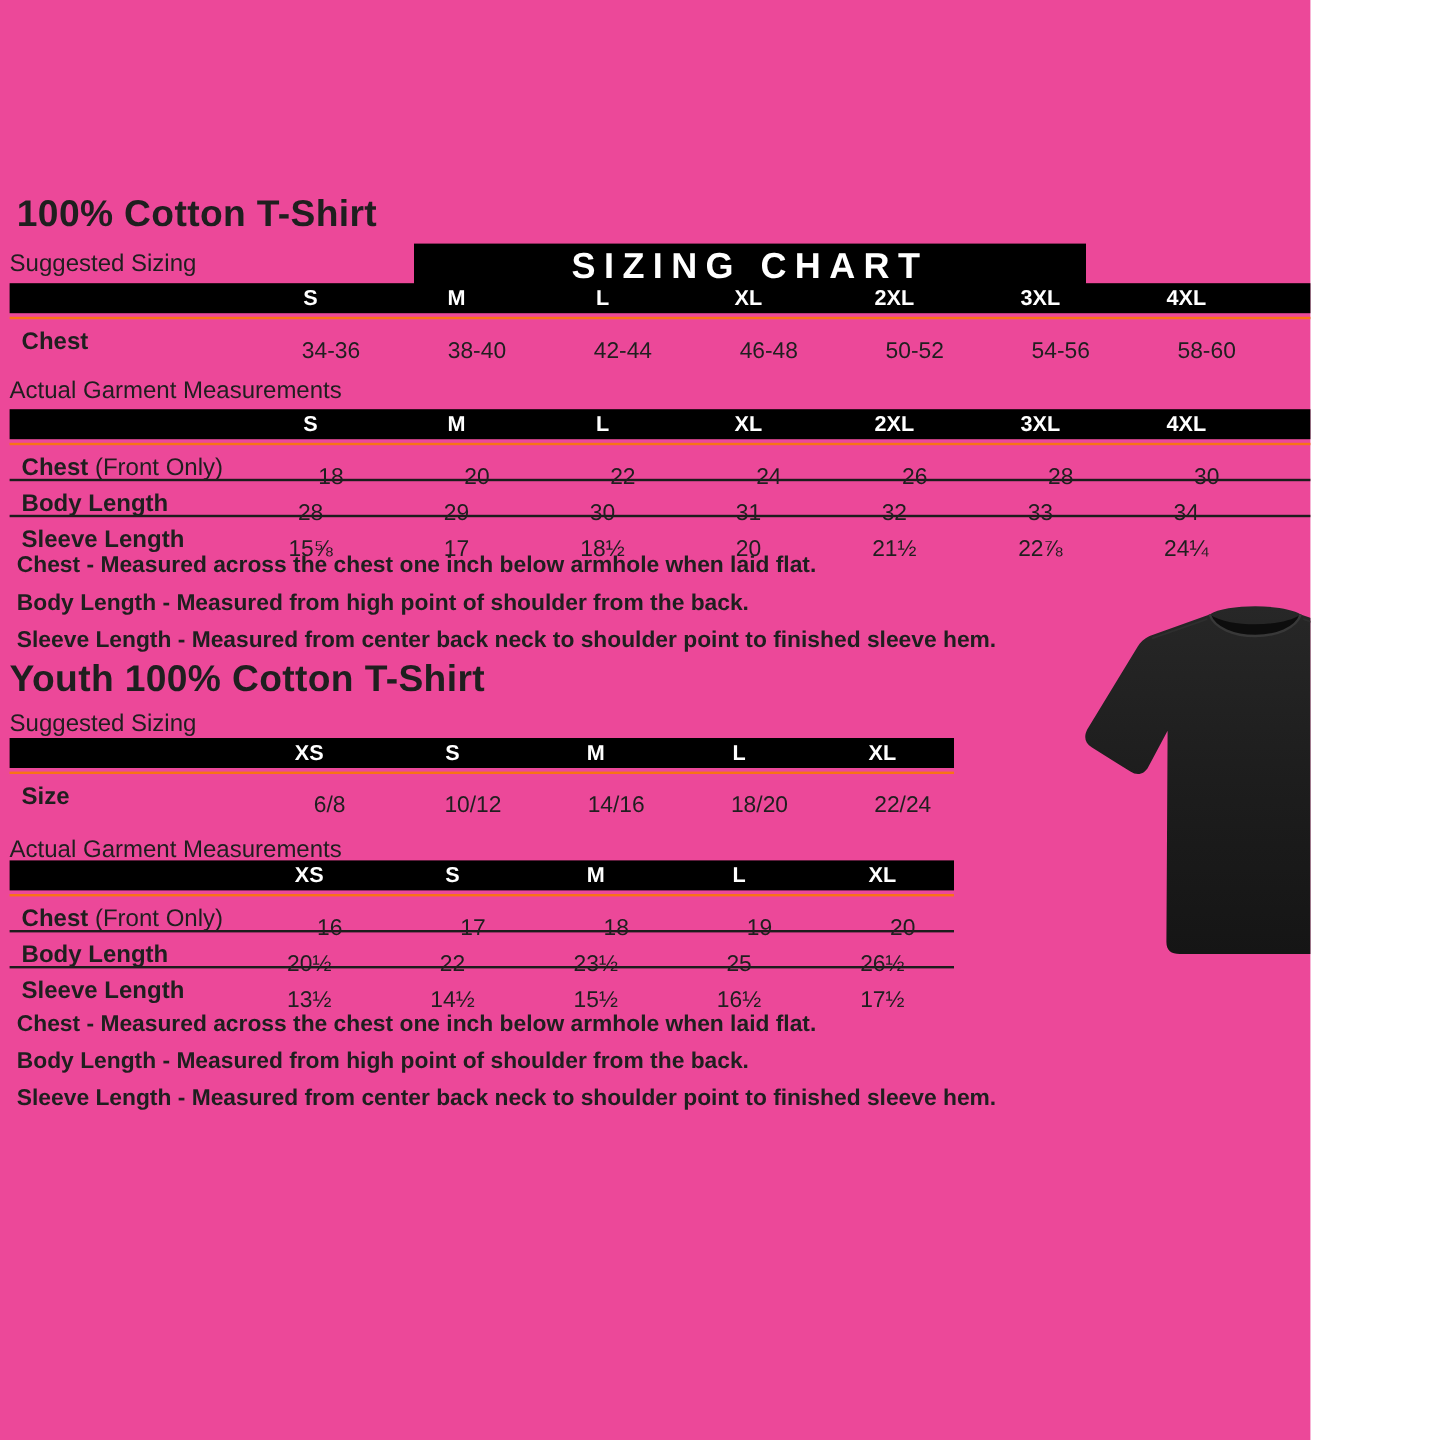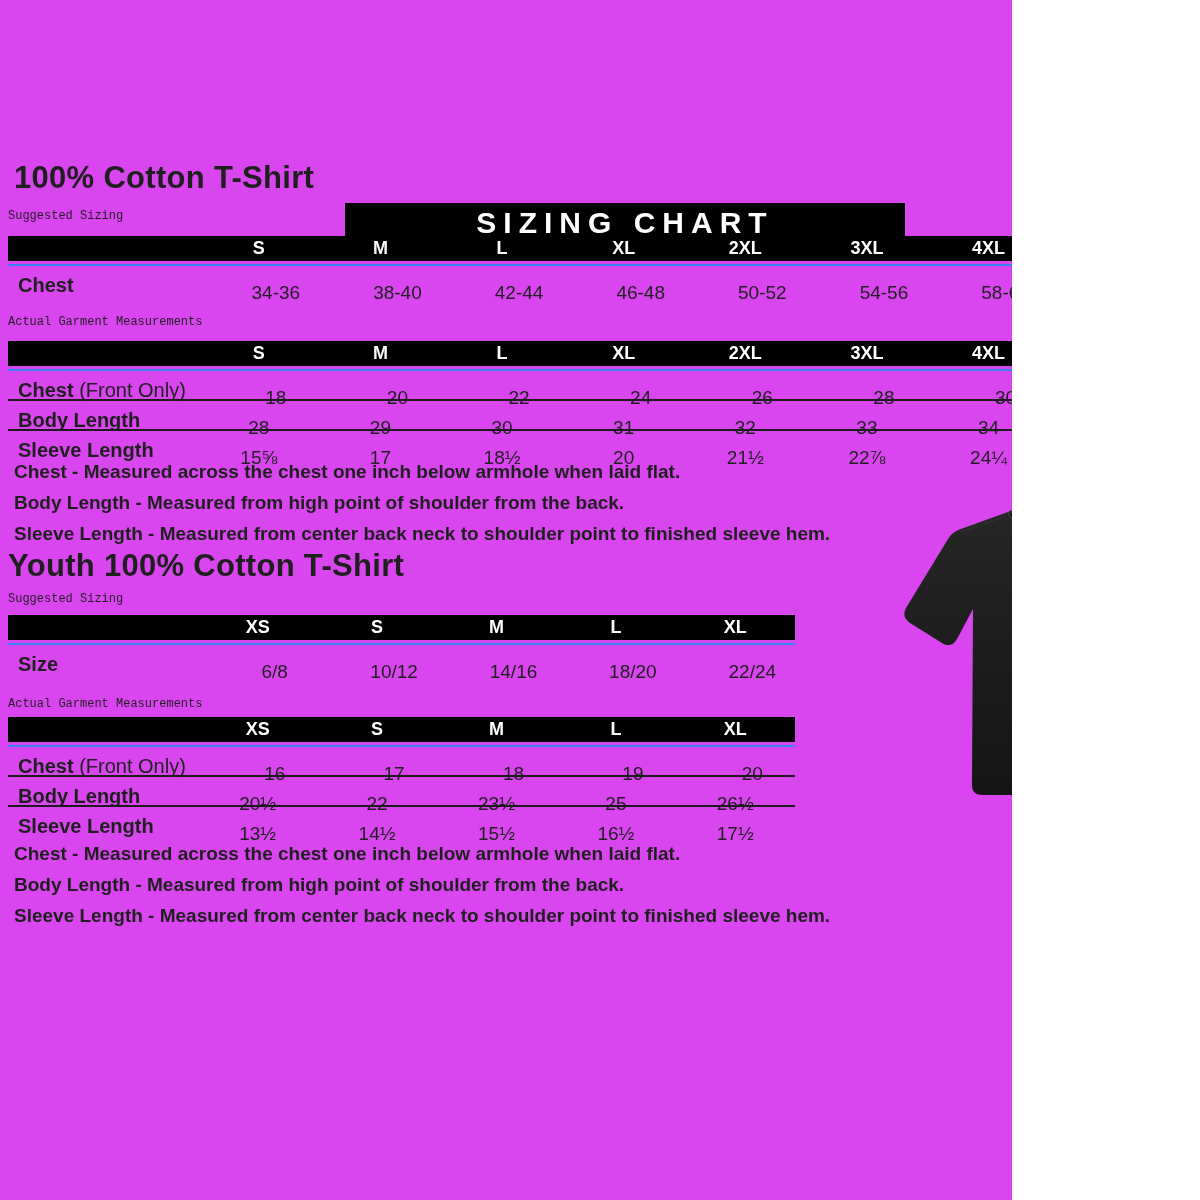--- a/index.html
+++ b/index.html
@@ -1,32 +1,32 @@
 <!DOCTYPE html>
 <html><head>
 <meta charset="utf-8">
 <style>
   html,body{margin:0;padding:0;background:#ffffff;}
   .canvas{
-    position:relative;width:1012px;height:1200px;background:#d946ef;
+    position:relative;width:1092px;height:1200px;background:#ec4899;
     font-family:"Liberation Sans",sans-serif;color:#1f1f1f;overflow:hidden;
   }
   .abs{position:absolute;}
   .page-title{font-size:31px;font-weight:bold;letter-spacing:0.3px;white-space:nowrap;}
   .banner{
     background:#000;color:#fff;display:flex;align-items:center;justify-content:center;
     font-weight:bold;font-size:30px;letter-spacing:7px;white-space:nowrap;margin-top:36px;
   }
-  .section-label{font-size:12px;white-space:nowrap;font-family:Liberation Mono, monospace;}
+  .section-label{font-size:20px;white-space:nowrap;}
   .sz-table{width:100%;}
   .sz-table .thead{display:grid;background:#000;height:25px;align-items:center;}
   .sz-table .th{color:#fff;font-weight:bold;font-size:18px;text-align:center;line-height:25px;}
   .sz-table .tbody{margin-top:3px;}
   .sz-table .trow{display:grid;align-items:center;height:28px;border-top:2px solid #1c1c1c;}
-  .sz-table .trow:first-child{border-top:2px solid #3b82f6;gap:34px;}
+  .sz-table .trow:first-child{border-top:2px solid #f97316;gap:34px;}
   .sz-table .tlabel{font-size:20px;font-weight:bold;padding-left:10px;white-space:nowrap;}
   .sz-table .tlabel .suffix{font-weight:normal;}
   .sz-table .tcell{text-align:center;font-size:19px;margin-top:16px;}
   .notes{display:flex;flex-direction:column;gap:9px;font-weight:bold;}
   .note-line{font-size:19px;line-height:22px;white-space:nowrap;}
 </style>
 </head>
 <body>
 
 <div class="canvas">

